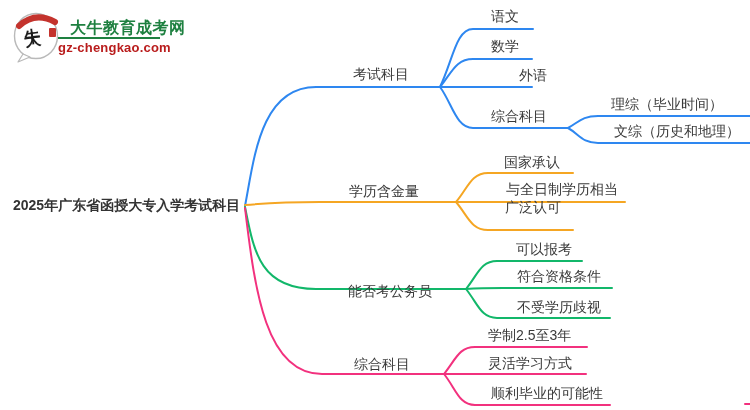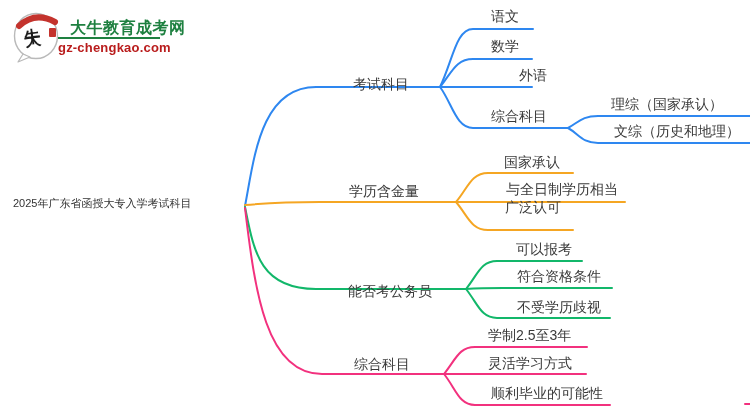--- a/index.html
+++ b/index.html
@@ -9,21 +9,21 @@
   }
   .links{position:absolute;left:0;top:0;width:750px;height:410px;}
   .links path{fill:none;stroke-width:2;stroke-linecap:round;stroke-linejoin:round;}
   .links path.blue{stroke:#2e87f0;}
   .links path.orange{stroke:#f5a623;}
   .links path.green{stroke:#12b76a;}
   .links path.pink{stroke:#f2317e;}
   .label{
     position:absolute;font-size:14px;color:#3a3a3a;line-height:1.15;white-space:nowrap;
   }
-  .label.root{font-size:11px;color:#333;}
+  .label.root{font-size:14px;color:#333;font-weight:bold;}
   
   .logo{position:absolute;left:11px;top:9px;width:165px;height:50px;}
   .logo-bubble{position:absolute;left:0;top:0;width:52px;height:54px;}
   .logo-dn{
     position:absolute;left:13px;top:9px;width:18px;height:34px;
     font-size:16px;font-weight:bold;color:#1c1c1c;
     writing-mode:vertical-rl;letter-spacing:-3px;transform:rotate(-8deg);
   }
   .logo-name{
     position:absolute;left:47px;top:9px;font-size:16px;font-weight:bold;
@@ -62,26 +62,26 @@
 
     <path class="pink" d="M245,208 C255,292 266,374 322,374 H444"></path>
     <path class="pink" d="M444,374 C456,359 459,347 475,347 H587"></path>
     <path class="pink" d="M444,374 H586"></path>
     <path class="pink" d="M444,374 C456,389 459,405 475,405 H610"></path>
     <path class="pink" d="M745,404 H750"></path>
   </svg>
 
   <div class="label root" style="left:13px;top:197px;">2025年广东省函授大专入学考试科目</div>
 
-  <div class="label" style="left:353px;top:76px;">考试科目</div>
+  <div class="label" style="left:353px;top:66px;">考试科目</div>
   <div class="label" style="left:491px;top:8px;">语文</div>
   <div class="label" style="left:491px;top:38px;">数学</div>
   <div class="label" style="left:519px;top:67px;">外语</div>
   <div class="label" style="left:491px;top:108px;">综合科目</div>
-  <div class="label" style="left:611px;top:96px;">理综（国家承认）</div>
+  <div class="label" style="left:611px;top:96px;">理综（毕业时间）</div>
   <div class="label" style="left:614px;top:123px;">文综（历史和地理）</div>
 
   <div class="label" style="left:349px;top:183px;">学历含金量</div>
   <div class="label" style="left:504px;top:154px;">国家承认</div>
   <div class="label" style="left:506px;top:181px;">与全日制学历相当</div>
   <div class="label" style="left:505px;top:199px;">广泛认可</div>
 
   <div class="label" style="left:348px;top:283px;">能否考公务员</div>
   <div class="label" style="left:516px;top:241px;">可以报考</div>
   <div class="label" style="left:517px;top:268px;">符合资格条件</div>

